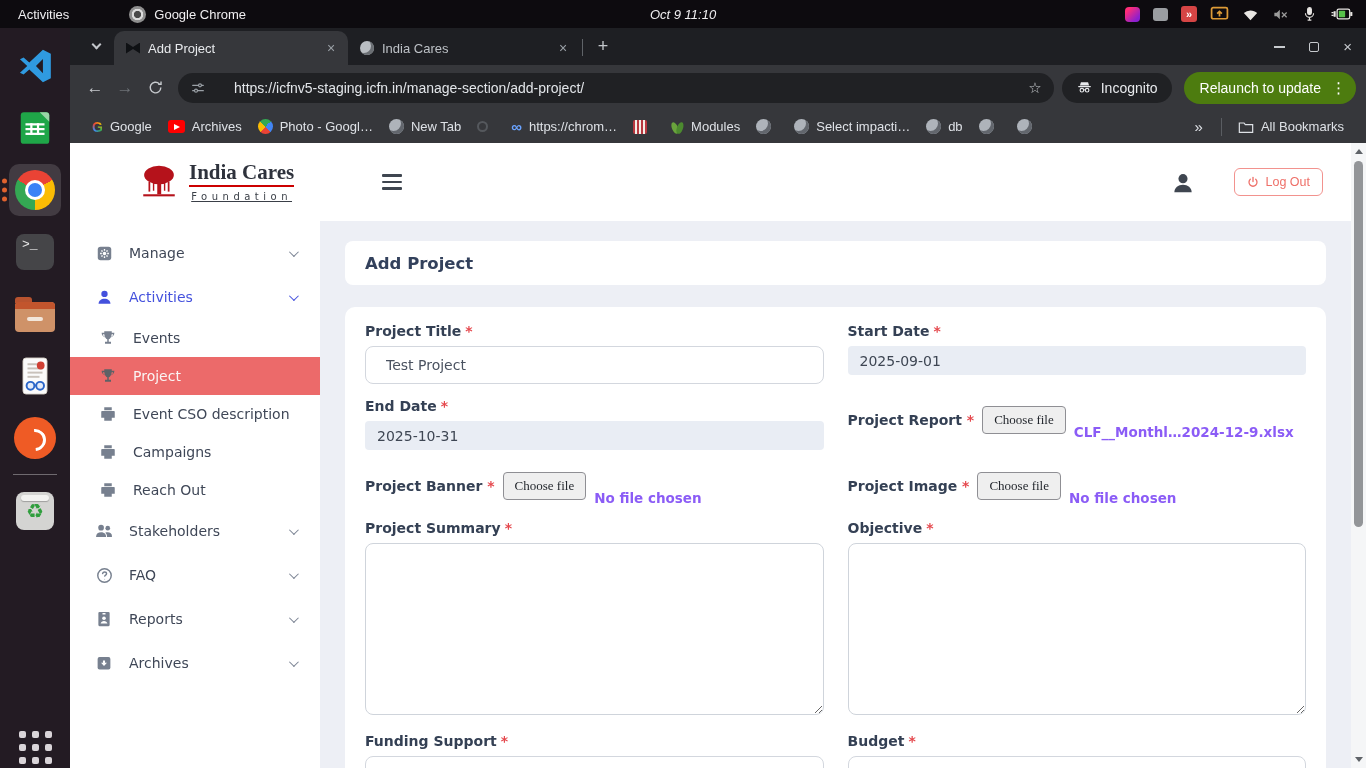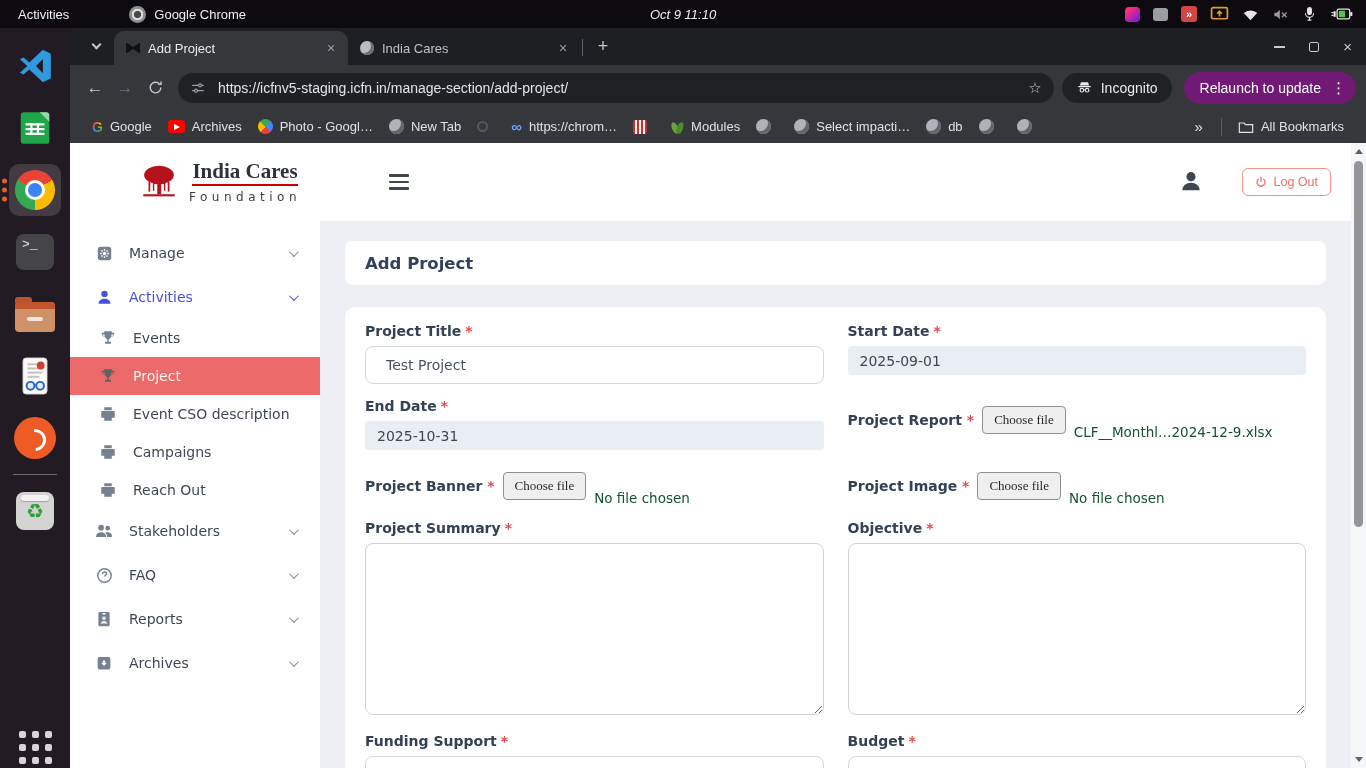--- a/index.html
+++ b/index.html
@@ -55,25 +55,25 @@
   .tab-divider { width:1px; height:17px; background:#5f6368; margin:0 2px 9px 2px; }
   .newtab { width:28px; height:28px; margin:0 0 5px 4px; color:#c3c6cb; font-size:18px; display:flex; align-items:center; justify-content:center; }
   .win-controls { position:absolute; right:14px; top:0; height:100%; display:flex; align-items:center; gap:24px; }
   .wc-min { width:11px; height:2px; background:#c7cace; }
   .wc-max { width:10px; height:10px; border:1.5px solid #c7cace; border-radius:2px; }
   .wc-close { color:#c7cace; font-size:15px; line-height:1; }
 
   .toolbar { height:45px; background:#36373b; display:flex; align-items:center; padding:0 10px; flex:0 0 auto; }
   .nav-btn { width:30px; height:30px; border-radius:50%; display:flex; align-items:center; justify-content:center; font-size:17px; color:#c7cace; flex:0 0 auto; }
   .nav-btn.disabled { color:#6e7277; }
-  .url-pill { flex:1; height:30px; background:#202124; border-radius:15px; display:flex; align-items:center; padding:0 12px; margin:0 8px; gap:12px; min-width:0; }
+  .url-pill { flex:1; height:30px; background:#202124; border-radius:15px; display:flex; align-items:center; padding:0 12px; margin:0 8px; gap:28px; min-width:0; }
   .url-text { color:#e2e5e9; font-size:14px; white-space:nowrap; overflow:hidden; flex:1; }
   .star { color:#c3c6cb; font-size:15px; }
   .incog-pill { height:30px; border-radius:15px; background:#202124; color:#e8eaed; display:flex; align-items:center; gap:8px; padding:0 14px; font-size:14px; flex:0 0 auto; }
-  .relaunch { height:32px; border-radius:16px; background:#701a75; color:#fff; display:flex; align-items:center; gap:10px; padding:0 10px 0 16px; font-size:14px; margin-left:12px; flex:0 0 auto; }
+  .relaunch { height:32px; border-radius:16px; background:#4d7c0f; color:#fff; display:flex; align-items:center; gap:10px; padding:0 10px 0 16px; font-size:14px; margin-left:12px; flex:0 0 auto; }
   .relaunch .dots { font-size:15px; }
 
   .bookmarks { height:33px; background:#36373b; display:flex; align-items:center; padding:0 14px; font-size:13px; color:#dee1e6; flex:0 0 auto; }
   .bm { display:flex; align-items:center; gap:7px; padding:4px 8px; border-radius:14px; flex:0 0 auto; }
   .g-icon { font-weight:bold; font-size:14px; background:conic-gradient(from -45deg,#ea4335,#fbbc04,#34a853,#4285f4,#ea4335); -webkit-background-clip:text; background-clip:text; color:transparent; }
   .yt-icon { width:17px; height:13px; background:#f00; border-radius:3px; position:relative; }
   .yt-icon::after { content:''; position:absolute; left:6px; top:3.5px; border-left:6px solid #fff; border-top:3px solid transparent; border-bottom:3px solid transparent; }
   .photos-icon { width:15px; height:15px; border-radius:50%; background:conic-gradient(#4285f4 0 25%,#ea4335 0 50%,#fbbc04 0 75%,#34a853 0 100%); transform:rotate(45deg); }
   .globe-bm { width:15px; height:15px; border-radius:50%; background:#aeb3ba; box-shadow:inset -3px -3px 0 #62666d; }
   .ring-bm { width:11px; height:11px; border-radius:50%; border:2px solid #55585d; }
@@ -86,24 +86,24 @@
   .bm-overflow { margin-left:auto; font-size:15px; color:#dee1e6; padding:0 10px; }
   .bm-sep { width:1px; height:18px; background:#5a5d62; margin:0 8px; }
   .folder-svg { display:block; }
 
   
   .page { flex:1; position:relative; background:#edeff5; overflow:hidden; font-family:"DejaVu Sans",sans-serif; }
   .site-header { position:absolute; left:0; top:0; right:15px; height:78px; background:#fff; display:flex; align-items:center; z-index:2; }
   .logo { display:flex; align-items:center; gap:9px; margin-left:68px; }
   .logo-text { display:flex; flex-direction:column; align-items:center; }
   .logo-title { font-family:"Liberation Serif",serif; font-weight:bold; font-size:21px; color:#2e323c; line-height:1; border-bottom:2.5px solid #c00; padding-bottom:2px; }
-  .logo-sub { font-size:12px; letter-spacing:4.5px; color:#3a3f47; margin-top:4px; }
+  .logo-sub { font-size:10px; letter-spacing:4.5px; color:#3a3f47; margin-top:4px;text-decoration:underline; }
   .hamburger { width:20px; display:flex; flex-direction:column; gap:4px; margin-left:88px; }
   .hamburger i { height:2.6px; background:#3f4650; border-radius:1px; }
-  .header-right { margin-left:auto; margin-right:20px; display:flex; align-items:flex-start; gap:38px; }
+  .header-right { margin-left:auto; margin-right:28px; display:flex; align-items:flex-end; gap:38px; }
   .logout-btn { display:flex; align-items:center; gap:7px; border:1px solid #f2928e; color:#ee6f68; border-radius:6px; padding:6px 12px; font-size:12.5px; background:#fff; }
 
   .sidebar { position:absolute; left:0; top:78px; width:250px; bottom:0; background:#fff; padding-top:10px; font-size:14px; color:#3f4757; }
   .side-item { height:44px; display:flex; align-items:center; padding:0 24px; gap:15px; }
   .side-item.sub { height:38px; padding-left:28px; }
   .side-item .chev-s { margin-left:auto; width:7px; height:7px; border-right:1.8px solid #7c8494; border-bottom:1.8px solid #7c8494; transform:rotate(45deg) translateY(-2px); }
   .side-item.blue { color:#4451dd; }
   .side-item.blue .chev-s { border-color:#4451dd; }
   .side-item.selected { background:#ec6a6a; color:#faf4f3; }
   .side-ic { width:20px; height:20px; flex:0 0 auto; display:flex; align-items:center; justify-content:center; }
@@ -112,21 +112,21 @@
   .title-card { background:#fff; border-radius:8px; height:44px; display:flex; align-items:center; padding:0 20px; font-size:16.5px; font-weight:bold; color:#33415c; }
   .form-card { background:#fff; border-radius:10px; margin-top:22px; padding:16px 20px; height:520px; }
   .form-grid { display:grid; grid-template-columns:1fr 1fr; column-gap:24px; }
   .cell { margin-bottom:14px; }
   .f-label { font-size:14px; font-weight:bold; color:#344054; margin-bottom:7px; display:flex; gap:4px; }
   .req { color:#e5484d; }
   .text-input { width:100%; height:38px; border:1px solid #d3d7de; border-radius:8px; padding:0 20px; font-size:14px; color:#4a5260; font-family:inherit; background:#fff; outline:none; }
   .date-input { width:100%; height:29px; background:#e9edf4; border:none; border-radius:4px; padding:0 12px; font-size:14px; color:#3e4653; font-family:inherit; outline:none; }
   .file-row { display:flex; align-items:center; gap:8px; font-size:14px; font-weight:bold; color:#344054; margin-top:2px; }
   .file-btn { background:#efefef; border:1px solid #8f8f94; border-radius:4px; padding:5px 11px; font-size:13px; color:#1f2329; font-family:Liberation Serif, serif; }
-  .file-text { font-weight:normal; color:#14532d; font-size:13.5px; white-space:nowrap;margin-top:24px; }
+  .file-text { font-weight:bold; color:#8b5cf6; font-size:13.5px; white-space:nowrap;margin-top:24px; }
   .ta { width:100%; height:172px; border:1px solid #cfd4db; border-radius:8px; resize:both; font-family:inherit; font-size:14px; padding:8px 12px; color:#4a5260; outline:none; }
 
   .scrollbar { position:absolute; right:0; top:0; width:15px; bottom:0; background:#f5f6f7; z-index:5; }
   .sb-up,.sb-down { position:absolute; left:0; width:15px; height:15px; display:flex; align-items:center; justify-content:center; }
   .sb-up { top:1px; } .sb-down { bottom:1px; }
   .tri-up { width:0; height:0; border-left:4px solid transparent; border-right:4px solid transparent; border-bottom:5px solid #5f6368; }
   .tri-down { width:0; height:0; border-left:4px solid transparent; border-right:4px solid transparent; border-top:5px solid #5f6368; }
   .sb-thumb { position:absolute; left:3px; top:18px; width:9px; height:366px; border-radius:5px; background:#939598; }
 </style>
 </head>

